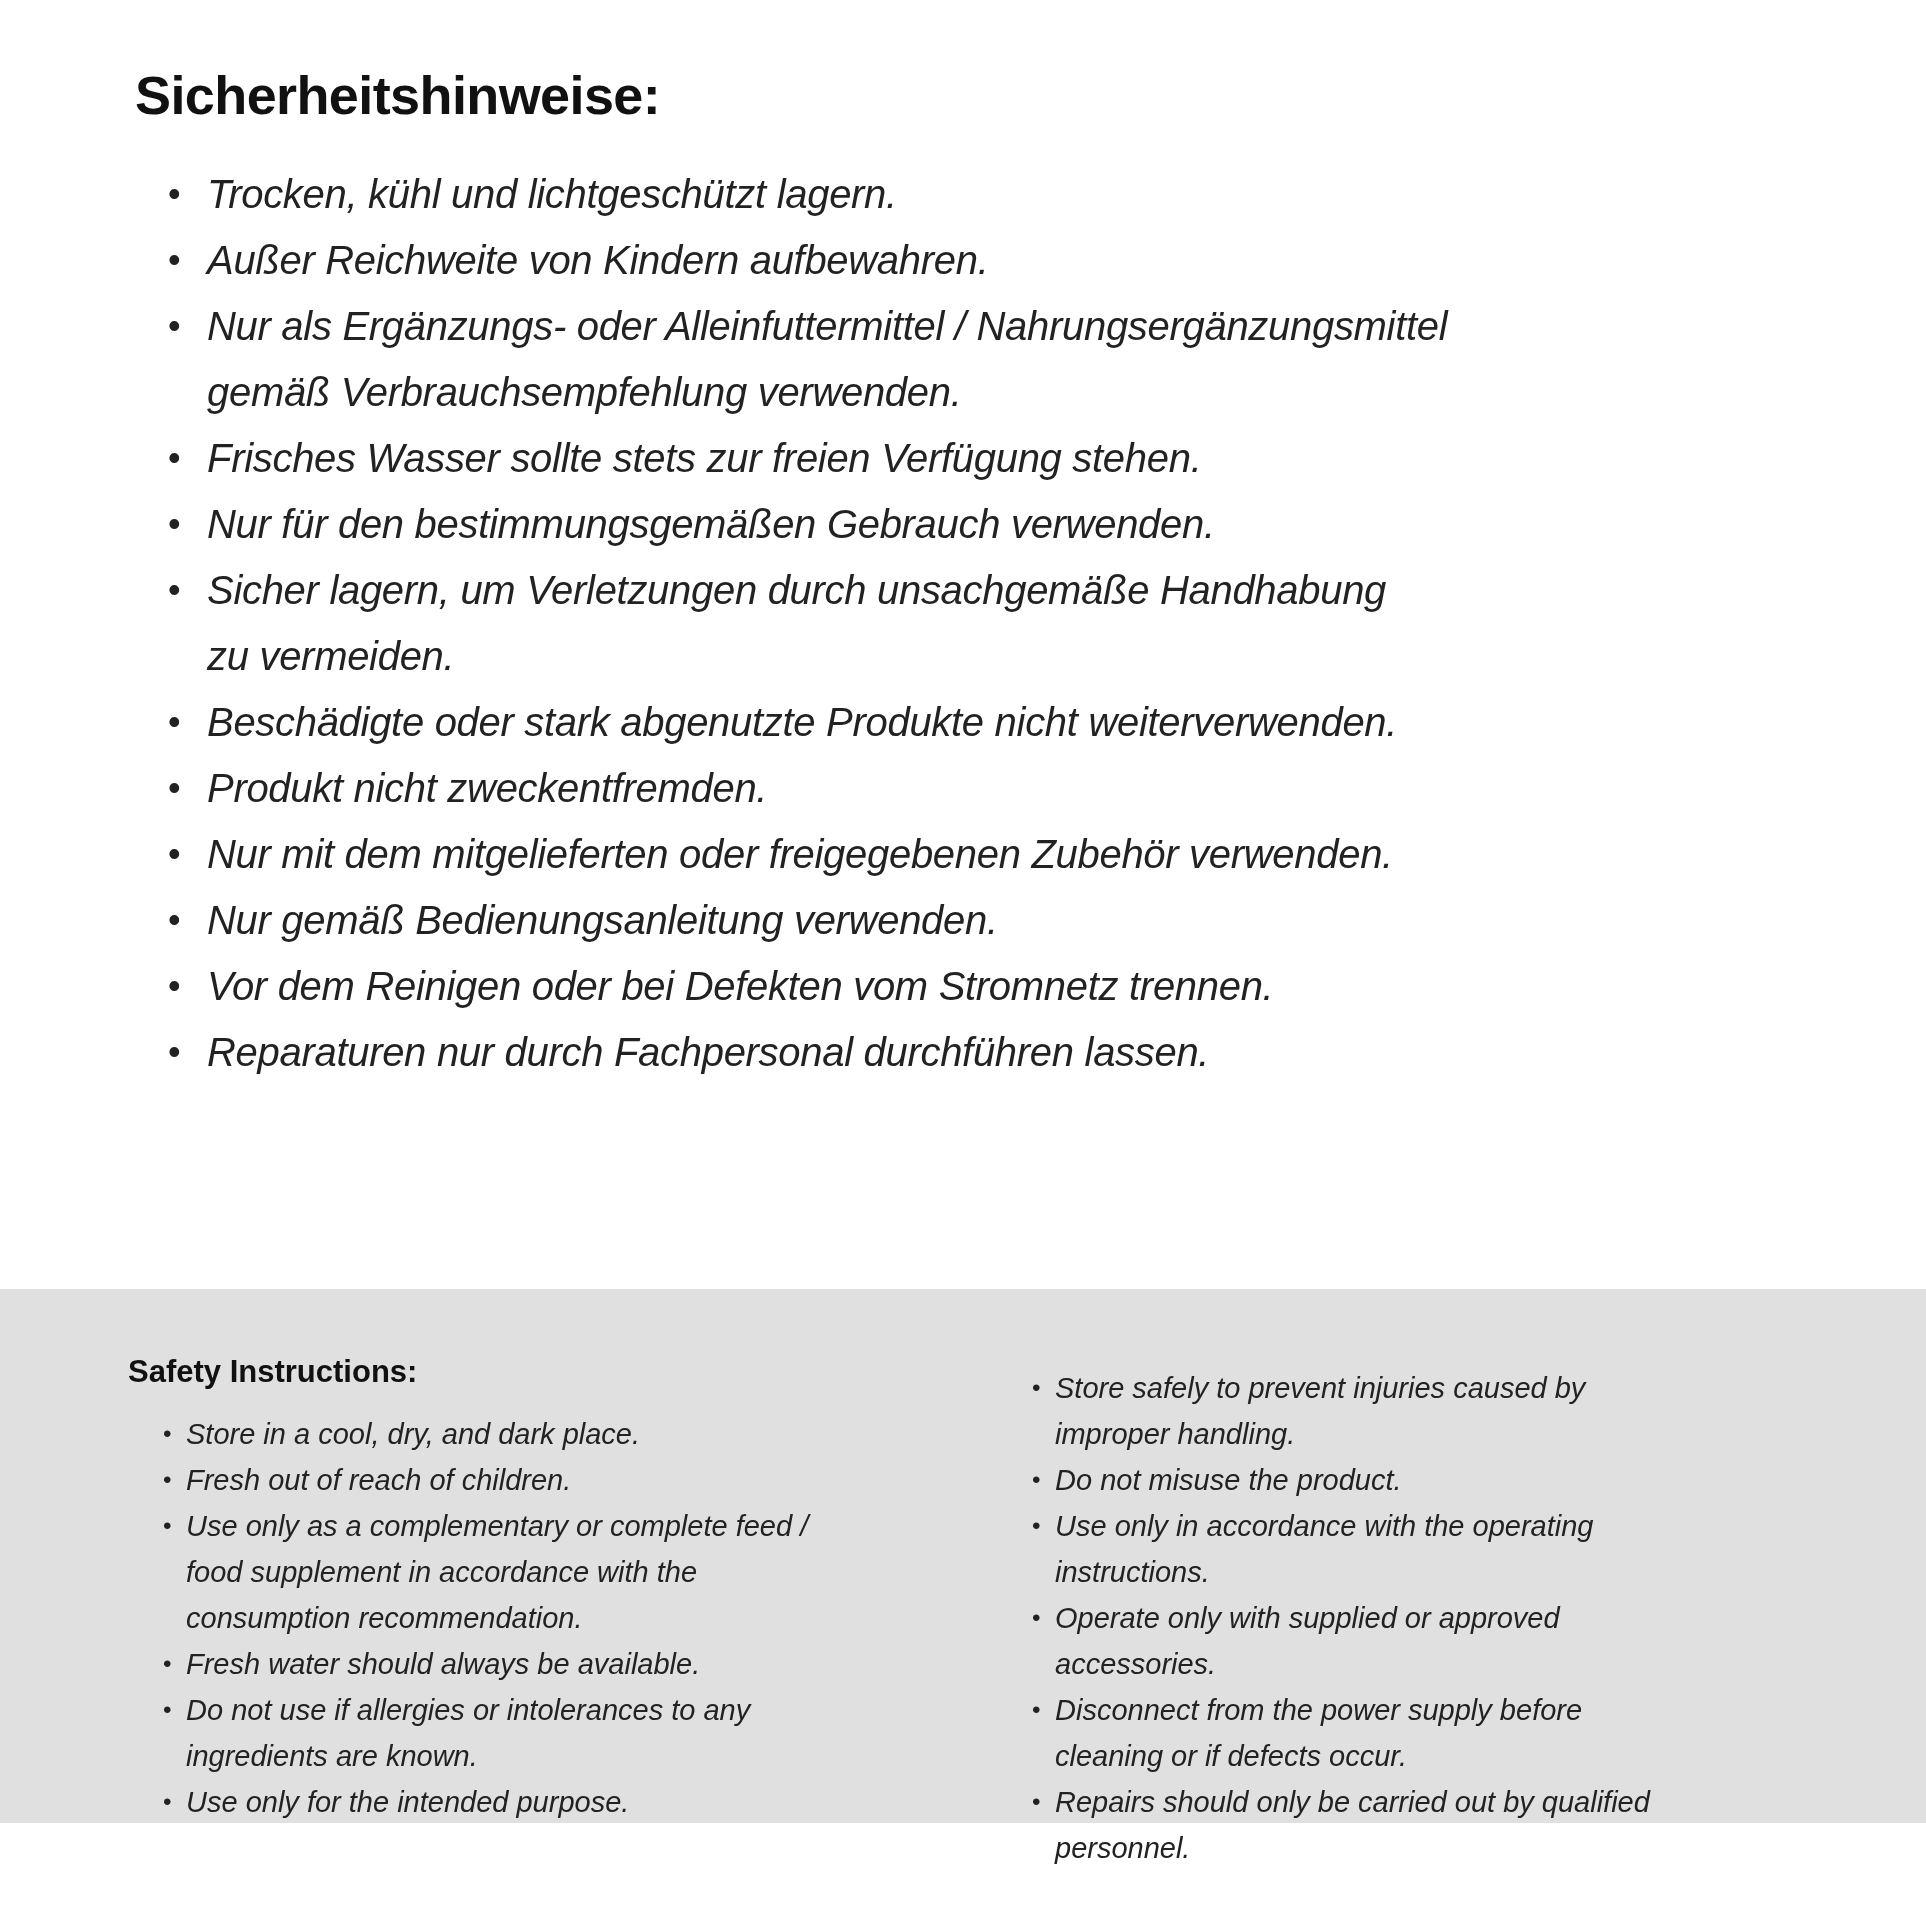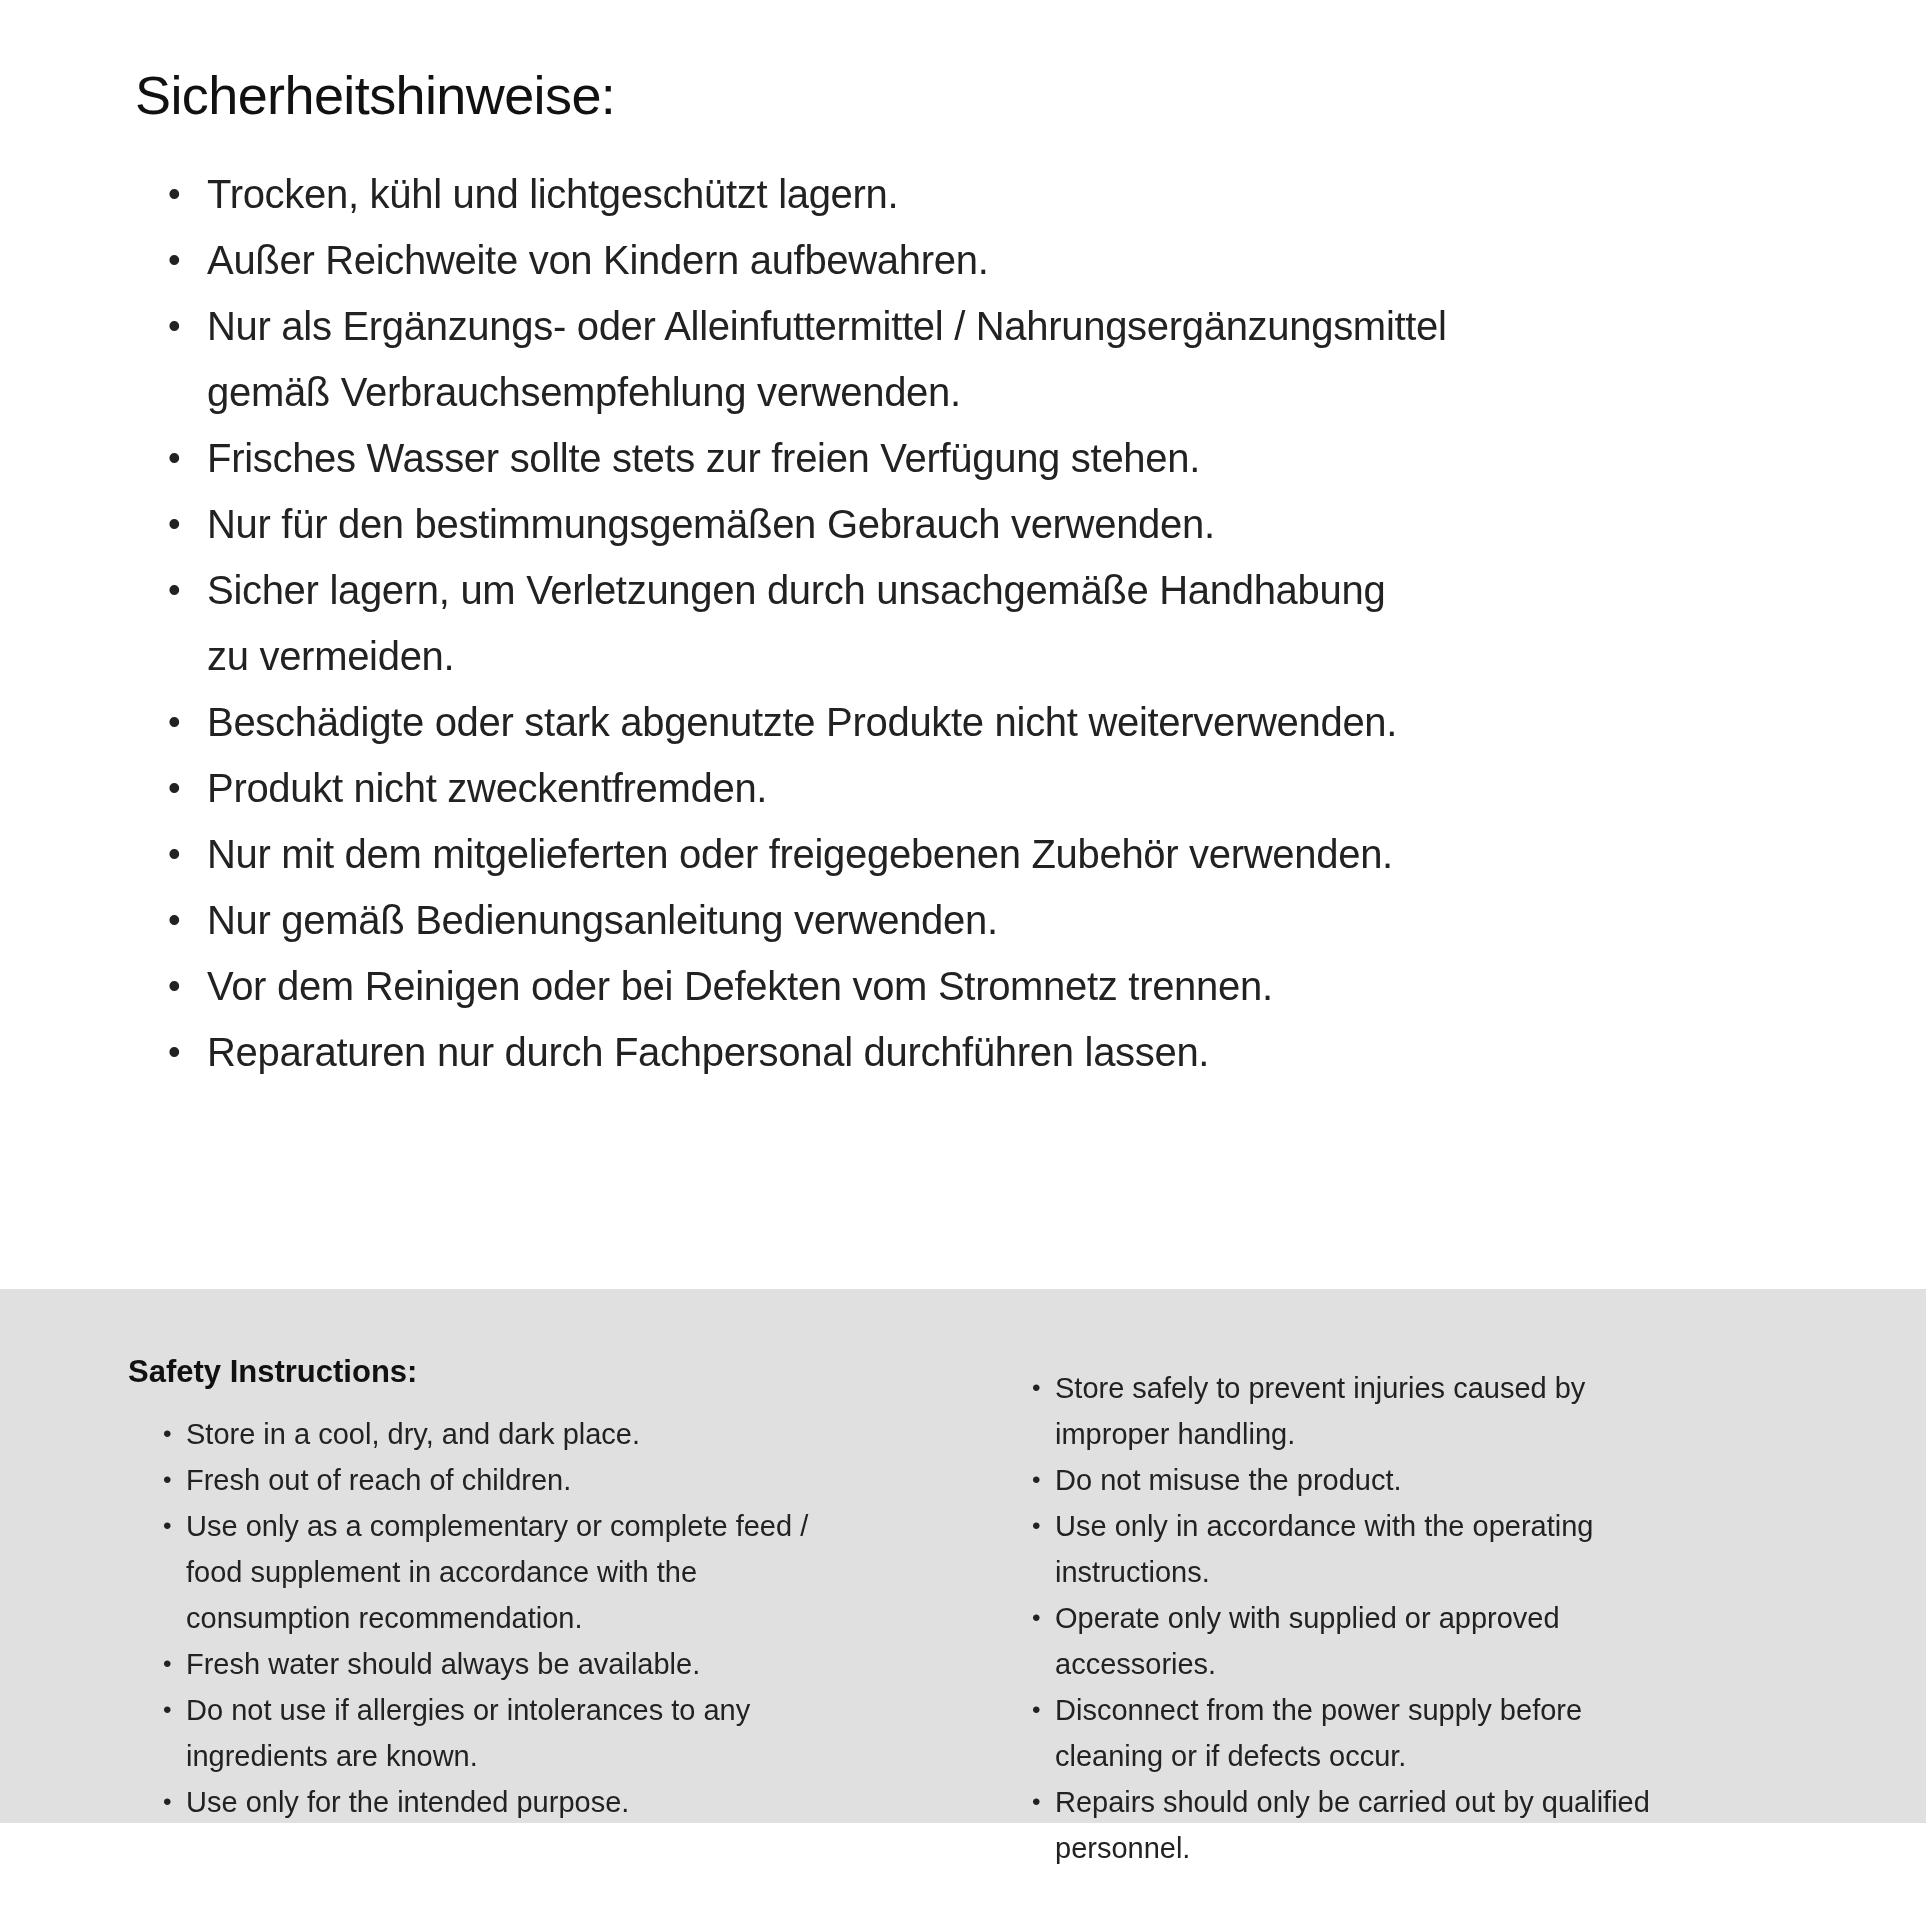--- a/index.html
+++ b/index.html
@@ -18,21 +18,21 @@
   
   .de {
     box-sizing: border-box;
     height: 1289px;
     padding: 63px 71px 0 135px;
   }
   .de h1 {
     margin: 0 0 33px 0;
     font-size: 54px;
     line-height: 1.2;
-    font-weight: 400;
+    font-weight: 700;
     color: #111111;
     letter-spacing: -0.6px;
   }
   .de ul {
     list-style: none;
     margin: 0;
     padding: 0 0 0 33px;
   }
   .de li {
     position: relative;
@@ -94,20 +94,21 @@
     content: "•";
     position: absolute;
     left: 0;
     top: 0;
     font-size: 24.4px;
     line-height: 46px;
     color: #222222;
   }
   .line-text {
     white-space: pre-line;
+    font-style: italic;
   }
 </style>
 </head>
 <body>
 
 <div class="page">
 
   <section class="de">
     <h1>Sicherheitshinweise:</h1>
     <ul>

